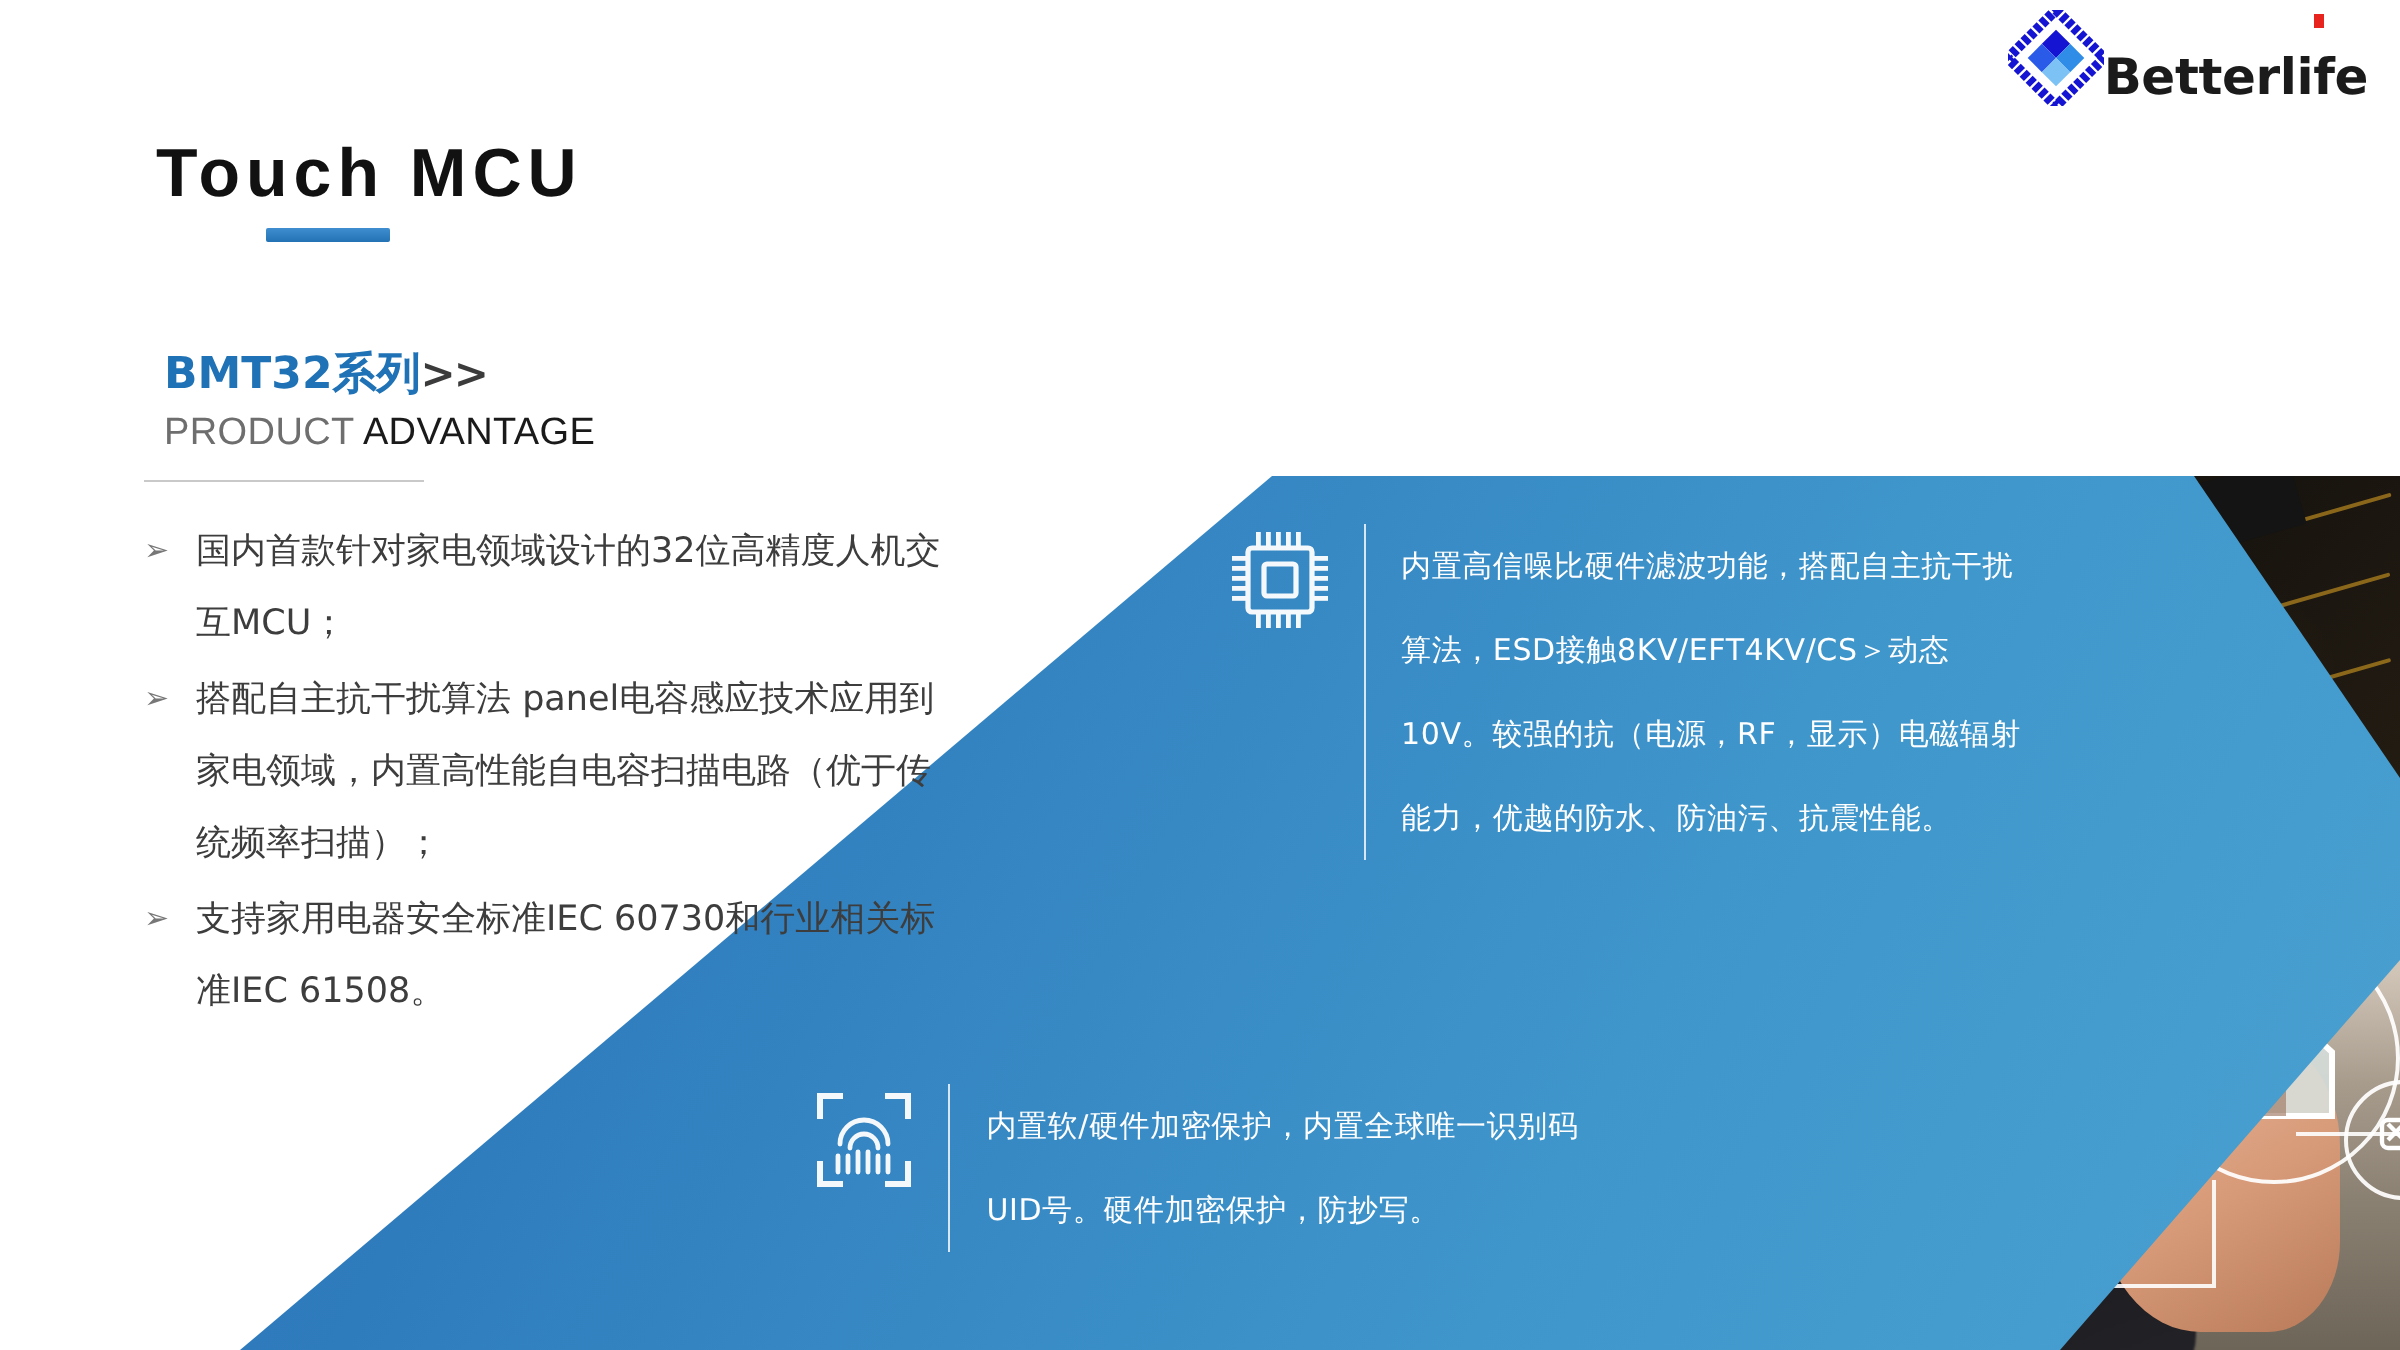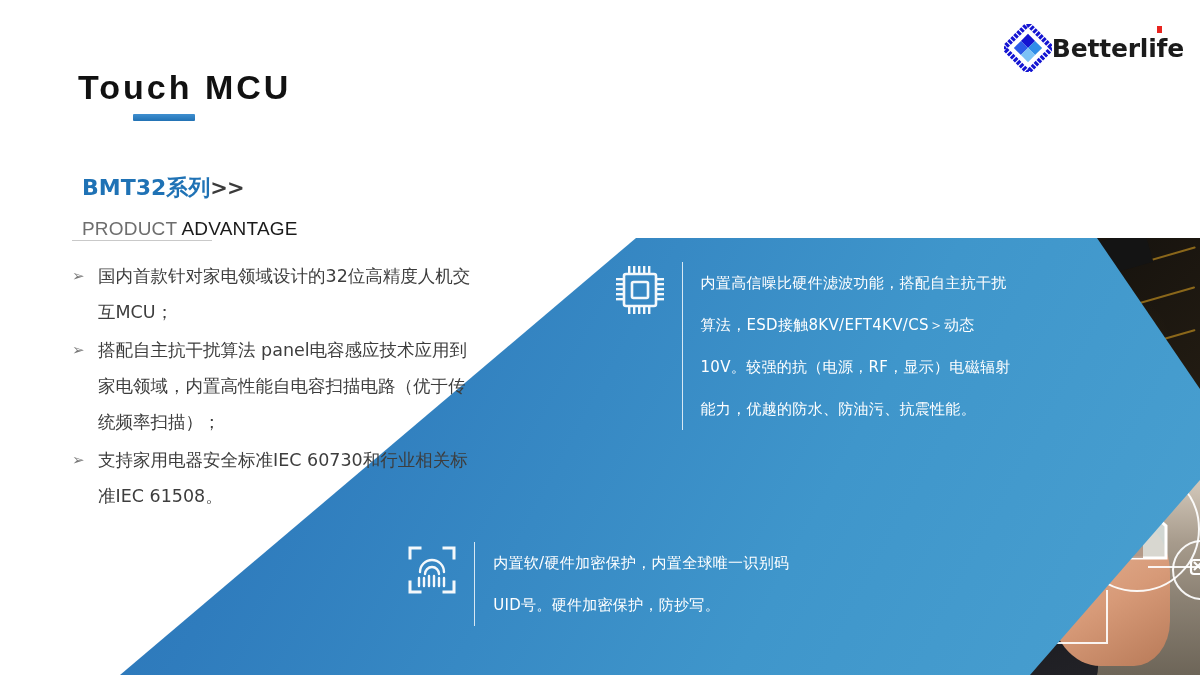--- a/index.html
+++ b/index.html
@@ -5,38 +5,38 @@
   html,body{margin:0;padding:0;}
   body{
     width:1200px;height:675px;overflow:hidden;
     background:#ffffff;
     font-family:"Liberation Sans","DejaVu Sans",sans-serif;
     position:relative;
   }
   .slide{position:absolute;inset:0;background:#fff;overflow:hidden;}
 
   
-  .logo-wrap{position:absolute;top:24px;right:16px;display:flex;align-items:center;}
+  .logo-wrap{position:absolute;top:5px;right:16px;display:flex;align-items:flex-end;}
   .logo-mark{width:48px;height:48px;position:relative;}
   .logo-text{font-size:25px;font-weight:bold;color:#1b1b1b;letter-spacing:-.2px;
              font-family:"DejaVu Sans","Liberation Sans",sans-serif;position:relative;}
   .logo-dot{position:absolute;width:5px;height:7px;background:#e8241f;top:2px;right:22px;}
 
   
   .title{position:absolute;left:78px;top:68px;font-size:34px;font-weight:bold;
          letter-spacing:3px;color:#111;}
   .title-rule{position:absolute;left:133px;top:114px;width:62px;height:7px;
               background:linear-gradient(180deg,#3f8fd0 0%,#2272b4 100%);border-radius:1px;}
 
   
   .sec{position:absolute;left:82px;top:176px;width:360px;}
   .sec-cn{font-size:22px;font-weight:bold;color:#1f72b5;line-height:1.1;
           font-family:"DejaVu Sans","Liberation Sans",sans-serif;}
   .sec-cn .chev{color:#3b3b3b;font-size:21px;letter-spacing:-1px;}
-  .sec-en{margin-top:18px;font-size:19px;letter-spacing:.2px;}
+  .sec-en{margin-top:6px;font-size:19px;letter-spacing:.2px;}
   .sec-en .g{color:#6e6e6e;}
   .sec-en .b{color:#1a1a1a;}
   .divider{position:absolute;left:72px;top:240px;width:140px;height:1px;background:#c9c9c9;}
 
   
   .bullets{position:absolute;left:72px;top:258px;width:400px;}
   .bullet{display:flex;align-items:flex-start;margin-bottom:2px;}
   .bullet .arw{flex:0 0 26px;color:#777;font-size:15px;line-height:36px;}
   .bullet .btxt{font-size:17.5px;line-height:36px;color:#3d3d3d;
                 font-family:"DejaVu Sans","Liberation Sans",sans-serif;}

